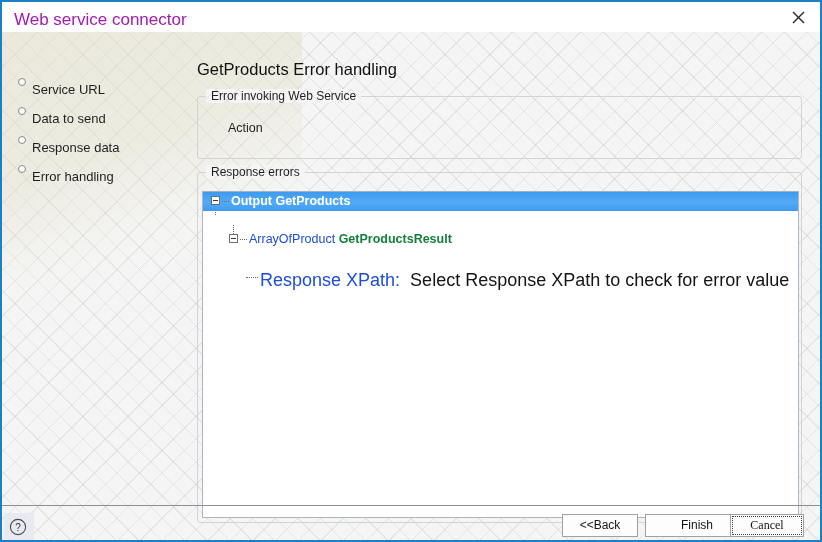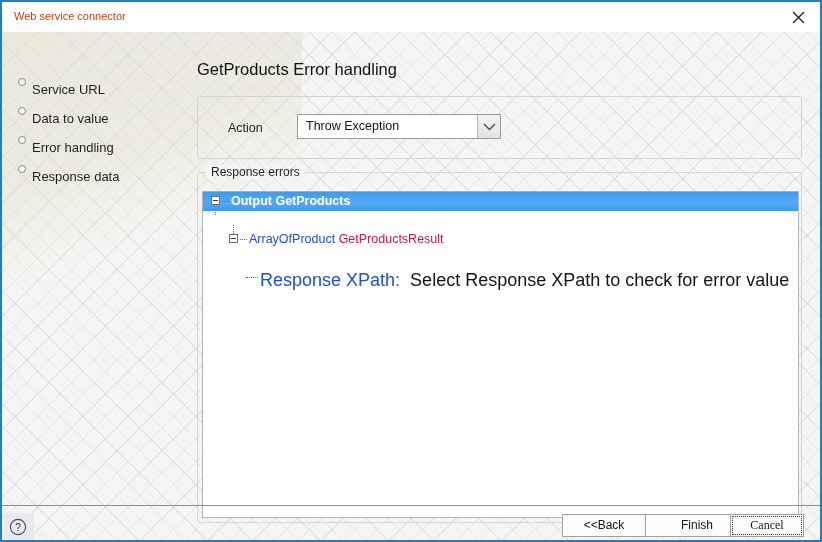--- a/index.html
+++ b/index.html
@@ -35,22 +35,22 @@
     left: 0; top: 0;
     width: 818px;
     height: 30px;
     background: #ffffff;
     box-sizing: border-box;
   }
   #title-text {
     position: absolute;
     left: 12px;
     top: 8px;
-    font-size: 11px;
-    color: #c2410c;
+    font-size: 17px;
+    color: #a21caf;
     white-space: nowrap;
   }
   #close-button {
     position: absolute;
     right: 0px;
     top: 0px;
     width: 42px;
     height: 30px;
     background: #ffffff;
     cursor: pointer;
@@ -239,21 +239,21 @@
   .dots-h {
     position: absolute;
     height: 1px;
     border-top: 1px dotted #6b6b6b;
   }
   .dots-v {
     position: absolute;
     width: 1px;
     border-left: 1px dotted #6b6b6b;
   }
-  .node-bold { font-weight: normal; color: #be185d; }
+  .node-bold { font-weight: bold; color: #15803d; }
   .node-blue { color: #1d4ed8; }
   .node-plain { color: #151515; }
 
   
   #row1 { top: 0px; }
   #row1 .toggle-box { left: 8px; top: 4px; }
   #row1 .dots-h { left: 19px; top: 9px; width: 7px; }
   #row1-label { position: absolute; left: 28px; top: 2px; font-weight: bold; color: #ffffff; font-size: 12.5px; }
 
   
@@ -297,21 +297,21 @@
     height: 23px;
     background: #fdfdfd;
     border: 1px solid #a0a0a0;
     font-size: 12px;
     color: #151515;
     text-align: center;
     line-height: 21px;
     cursor: pointer;
     font-family: "Liberation Sans", sans-serif;
   }
-  #btn-back   { left: 560px; top: 482px; width: 84px; }
+  #btn-back   { left: 560px; top: 482px; width: 76px; }
   #btn-finish { left: 643px; top: 482px; width: 104px; }
   #btn-cancel { left: 728px; top: 482px; width: 74px; font-family: Liberation Serif, serif; }
   #btn-cancel .focus-ring {
     position: absolute;
     left: 1px; top: 1px; right: 1px; bottom: 1px;
     border: 1px dotted #3a3a3a;
     pointer-events: none;
   }
 </style>
 </head>
@@ -334,48 +334,39 @@
   <div id="content">
     <div id="wedge"></div>
 
     <div id="sidebar">
       <div class="step">
         <span class="step-bullet"></span>
         <span class="step-label">Service URL</span>
       </div>
       <div class="step">
         <span class="step-bullet"></span>
-        <span class="step-label">Data to value</span>
+        <span class="step-label">Data to send</span>
+      </div>
+      <div class="step">
+        <span class="step-bullet"></span>
+        <span class="step-label">Response data</span>
       </div>
       <div class="step">
         <span class="step-bullet"></span>
         <span class="step-label">Error handling</span>
       </div>
-      <div class="step">
-        <span class="step-bullet"></span>
-        <span class="step-label">Response data</span>
-      </div>
     </div>
 
     <div id="main">
 
       <div id="page-title">GetProducts Error handling</div>
 
       <div id="fs-error" class="fieldset">
+        <span class="fieldset-legend">Error invoking Web Service</span>
         <span id="action-label">Action</span>
-        <div id="action-combo">
-          <span id="action-combo-value">Throw Exception</span>
-          <div id="action-combo-button">
-            <span>
-              <svg width="13" height="8" viewBox="0 0 13 8">
-                <polyline points="1,1 6.5,6.5 12,1" fill="none" stroke="#4a4a4a" stroke-width="1.3"></polyline>
-              </svg>
-            </span>
-          </div>
-        </div>
       </div>
 
       <div id="fs-resp" class="fieldset">
         <span class="fieldset-legend">Response errors</span>
 
         <div id="tree-panel">
 
           <div class="dots-v" id="vline1"></div>
           <div class="dots-v" id="vline2"></div>
 

